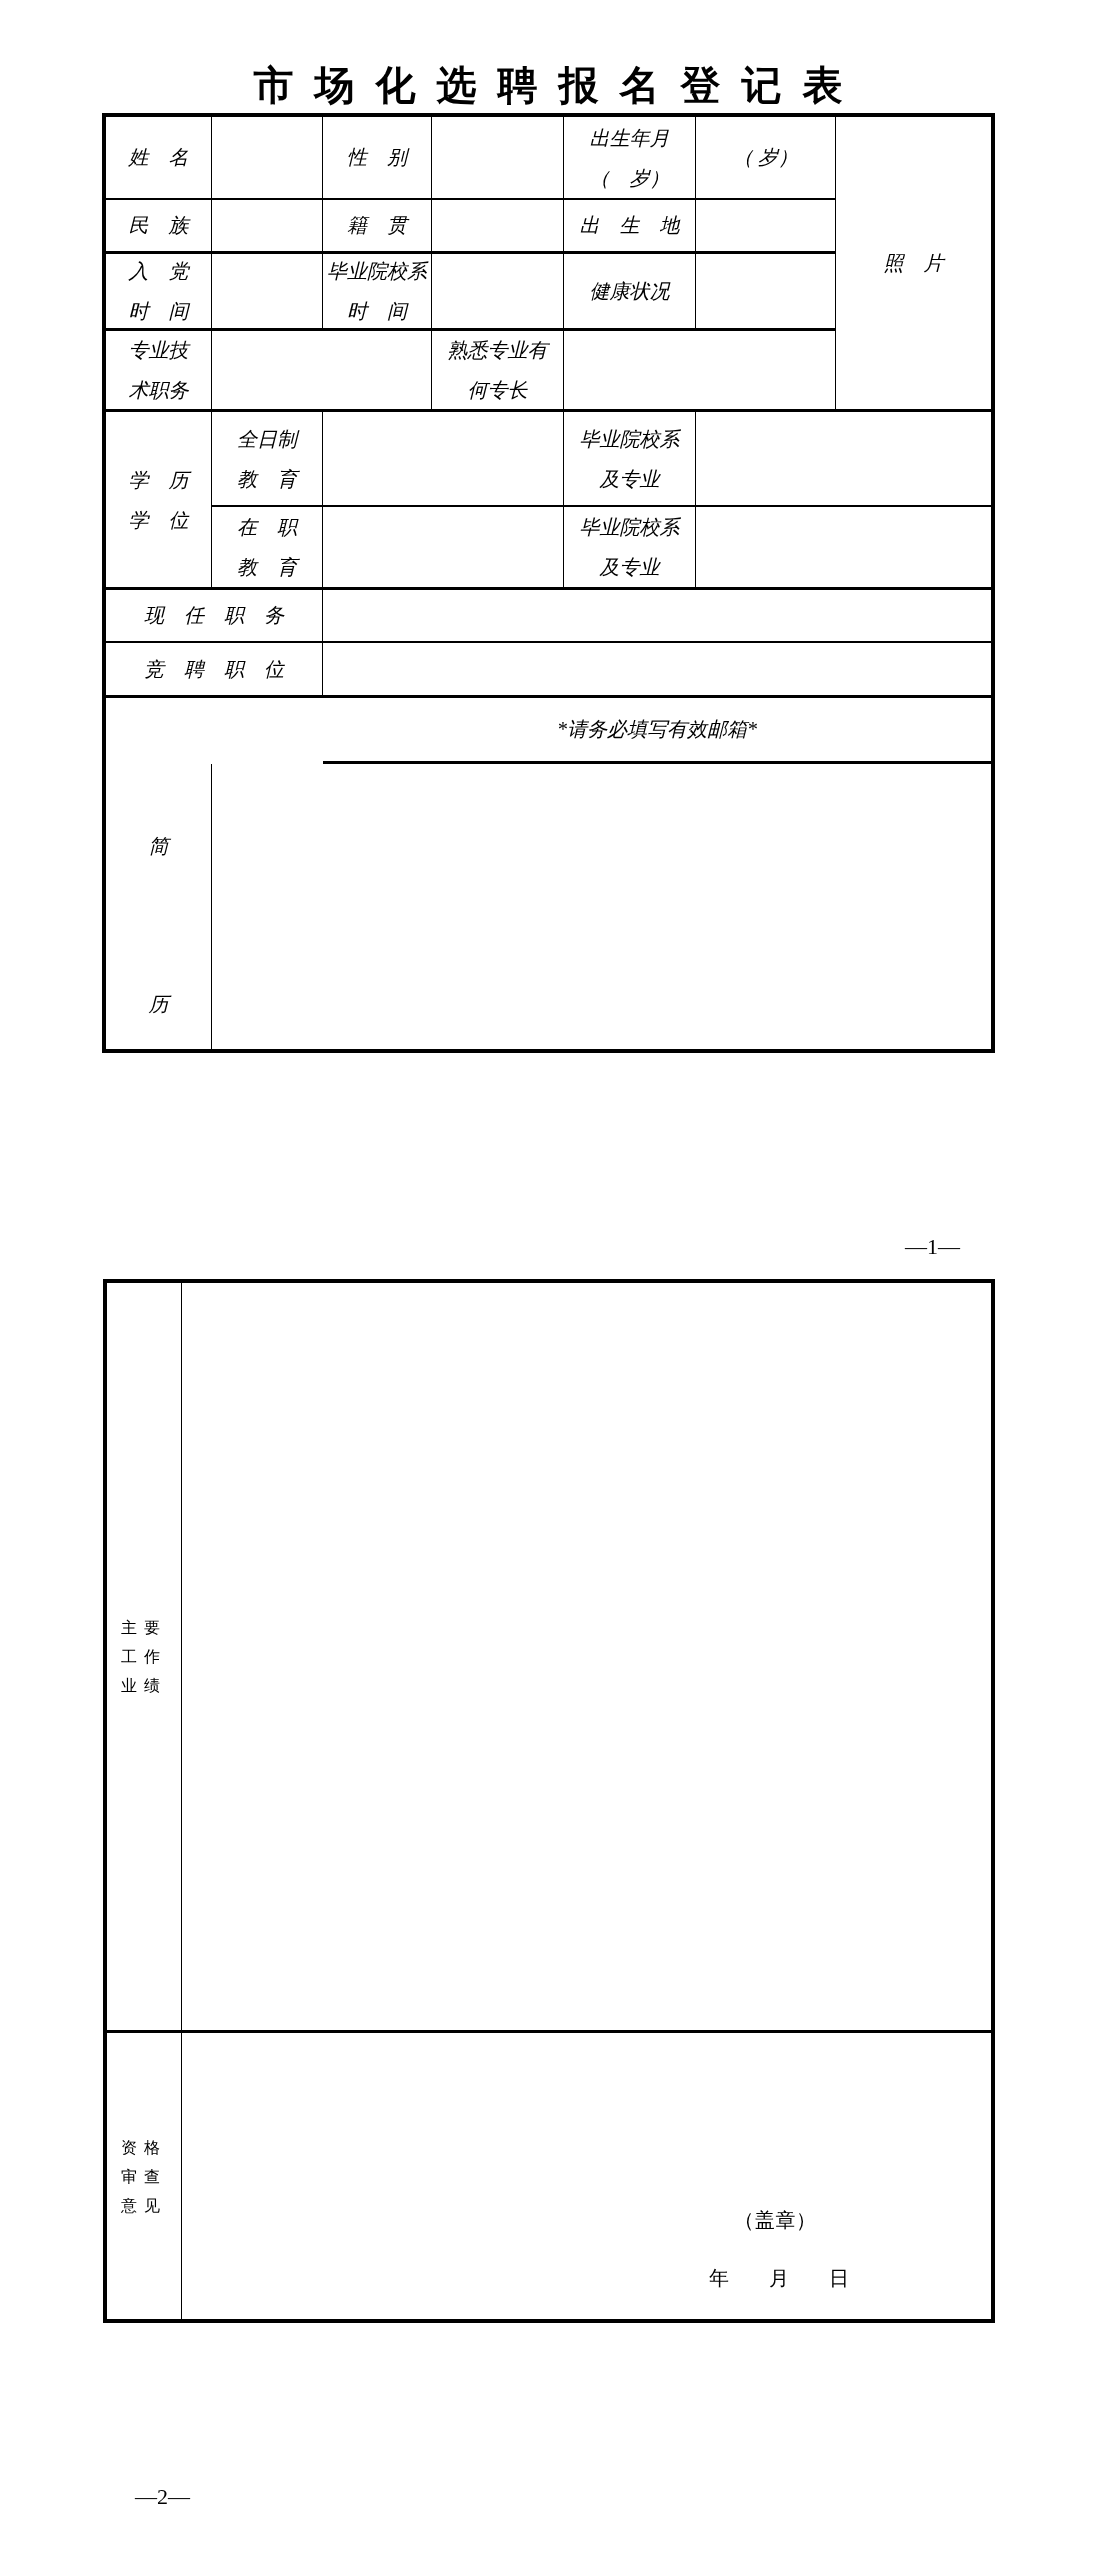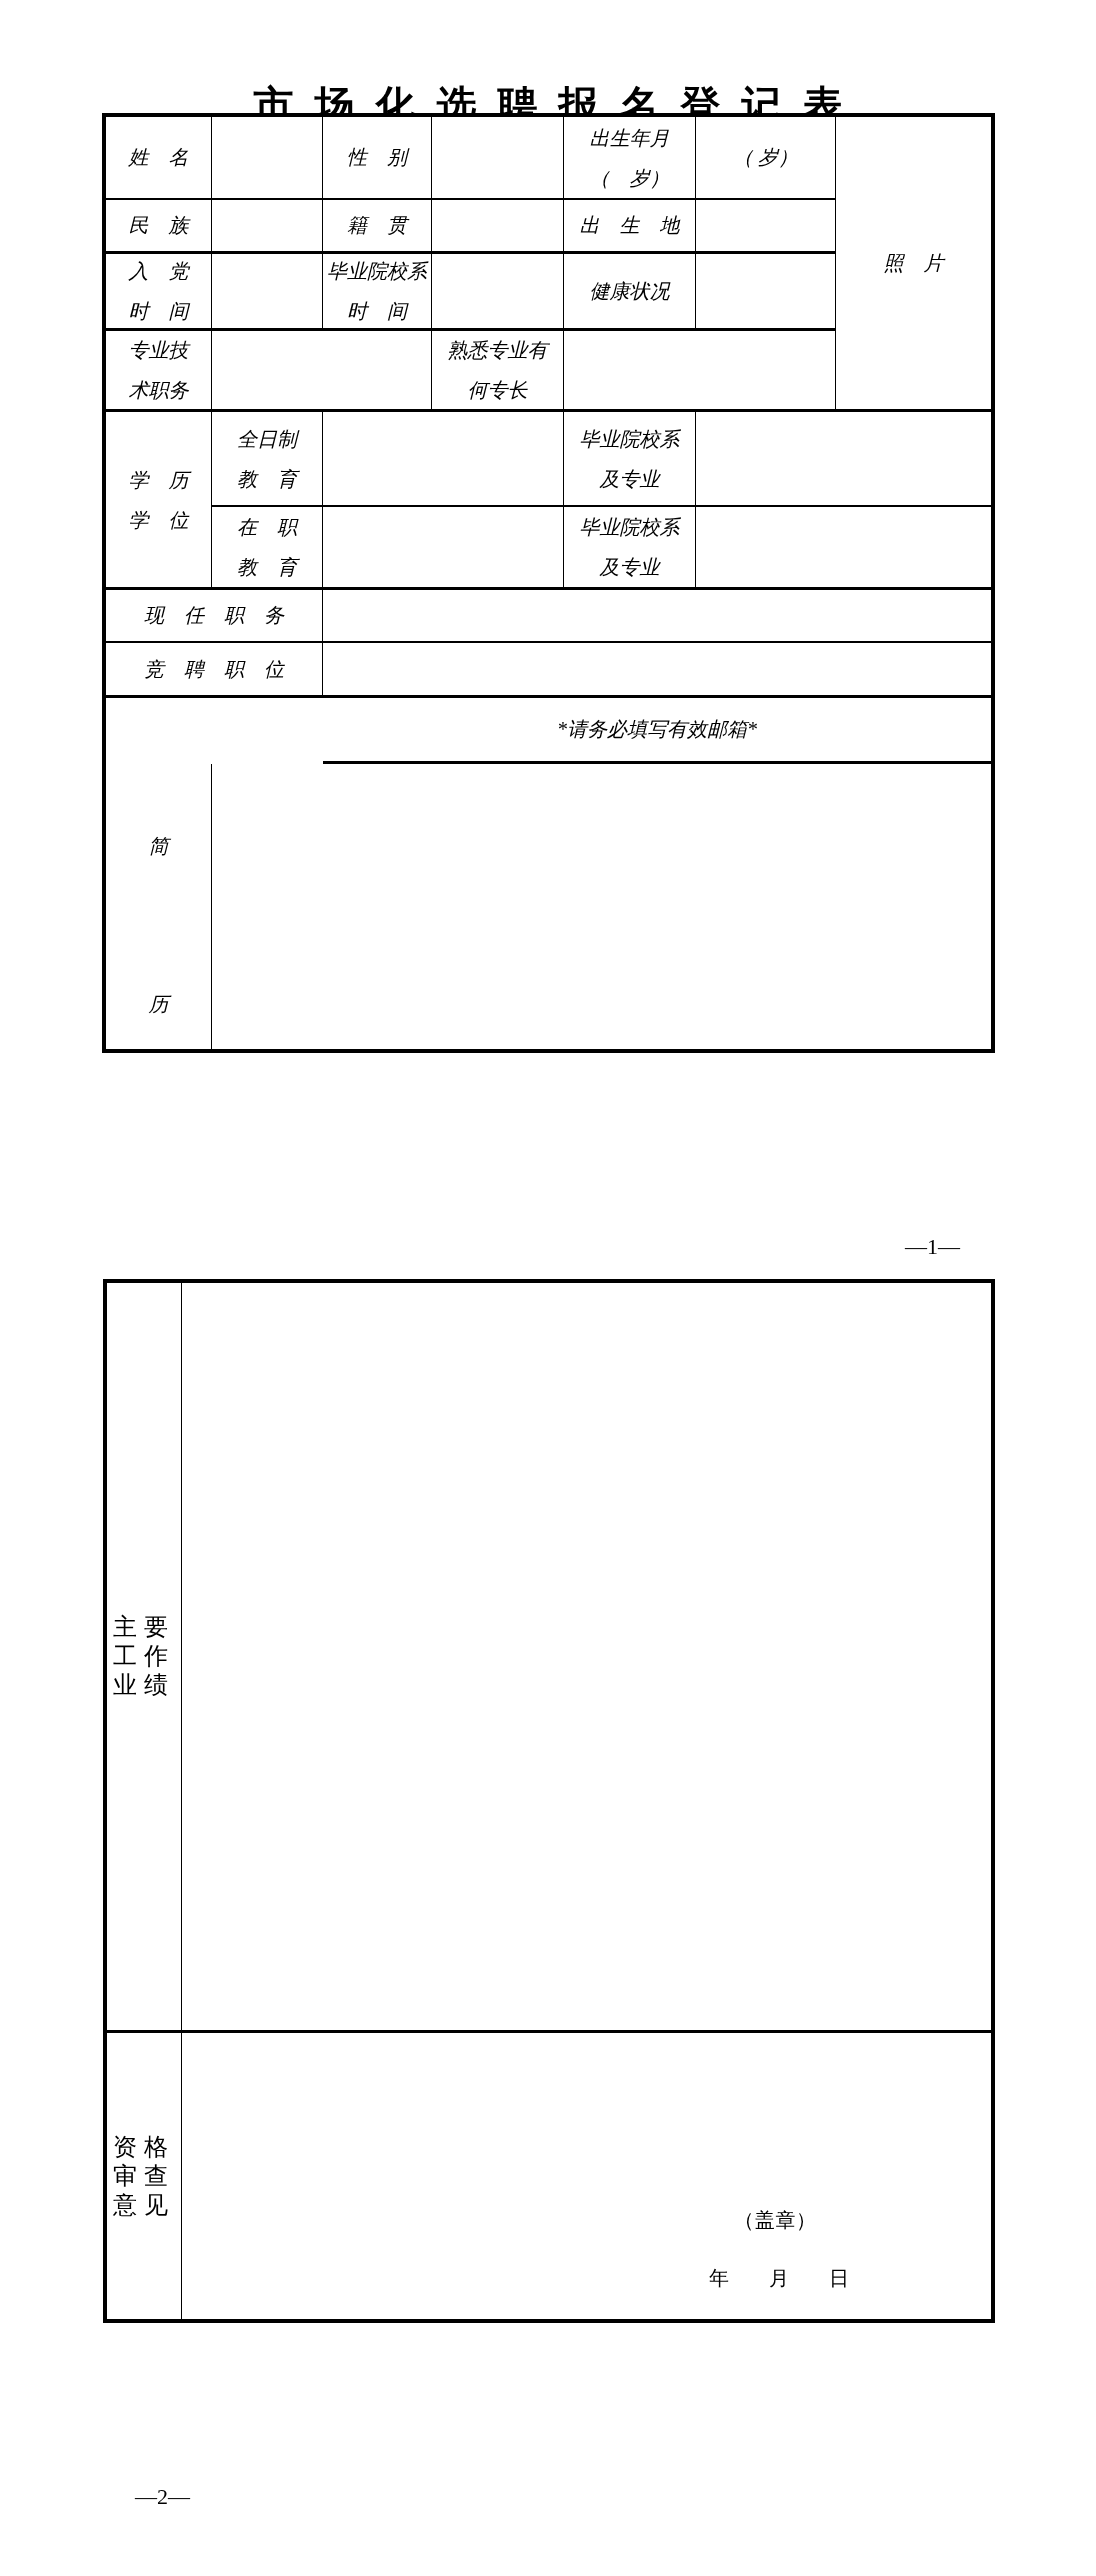--- a/index.html
+++ b/index.html
@@ -1,37 +1,37 @@
 <!DOCTYPE html>
 <html style="font-size:11px"><head>
 <meta charset="utf-8">
 <style>
   html,body{margin:0;padding:0;background:#ffffff;}
   .page{position:relative;width:1096px;height:2576px;background:#ffffff;
         font-family:"Liberation Serif","DejaVu Serif",serif;color:#000;}
   .title{position:absolute;top:58px;left:0;width:100%;text-align:center;
          font-size:40px;font-weight:700;letter-spacing:21px;padding-left:21px;
-         box-sizing:border-box;white-space:nowrap;margin-top:20px;}
+         box-sizing:border-box;white-space:nowrap;}
   .tb{position:absolute;display:grid;border:4.1px solid #000;box-sizing:border-box;background:#fff;}
   .tb1{left:102px;top:113px;width:893px;height:940px;
        grid-template-columns:106px 111px 109px 132px 132px 140px 1fr;
        grid-template-rows:83px 54px 77px 81px 95px 83px 53px 55px 66px 1fr;font-style:italic;}
   .tb2{left:103px;top:1279px;width:892px;height:1044px;
        grid-template-columns:75px 1fr;
        grid-template-rows:750px 1fr;}
   .cell{border-right:1.4px solid #000;border-bottom:3.5px solid #000;
         display:flex;align-items:center;justify-content:center;
         text-align:center;font-size:20px;overflow:hidden;}
   .bb3{border-bottom-width:2.1px;}
   .bb0{border-bottom:none;}
   .no-br{border-right:none;}
   .ml{white-space:pre-line;line-height:40px;}
   .resume{flex-direction:column;justify-content:space-between;
           padding:69px 0 31px;box-sizing:border-box;}
-  .t2lbl{white-space:pre-line;line-height:29px;font-size:24px;
+  .t2lbl{white-space:pre-line;line-height:29px;font-size:16px;
          letter-spacing:7px;box-sizing:border-box;}
   .rel{position:relative;}
   .seal{position:absolute;left:552px;top:174px;font-size:20px;letter-spacing:0.7px;text-align:right;}
   .date{position:absolute;left:515px;top:232px;font-size:20px;margin-left:12px;}
   .pagenum{position:absolute;font-size:22px;width:97px;text-align:center;}
   .pn1{left:884px;top:1234px;}
   .pn2{left:114px;top:2484px;}
 </style>
 </head>
 <body>

